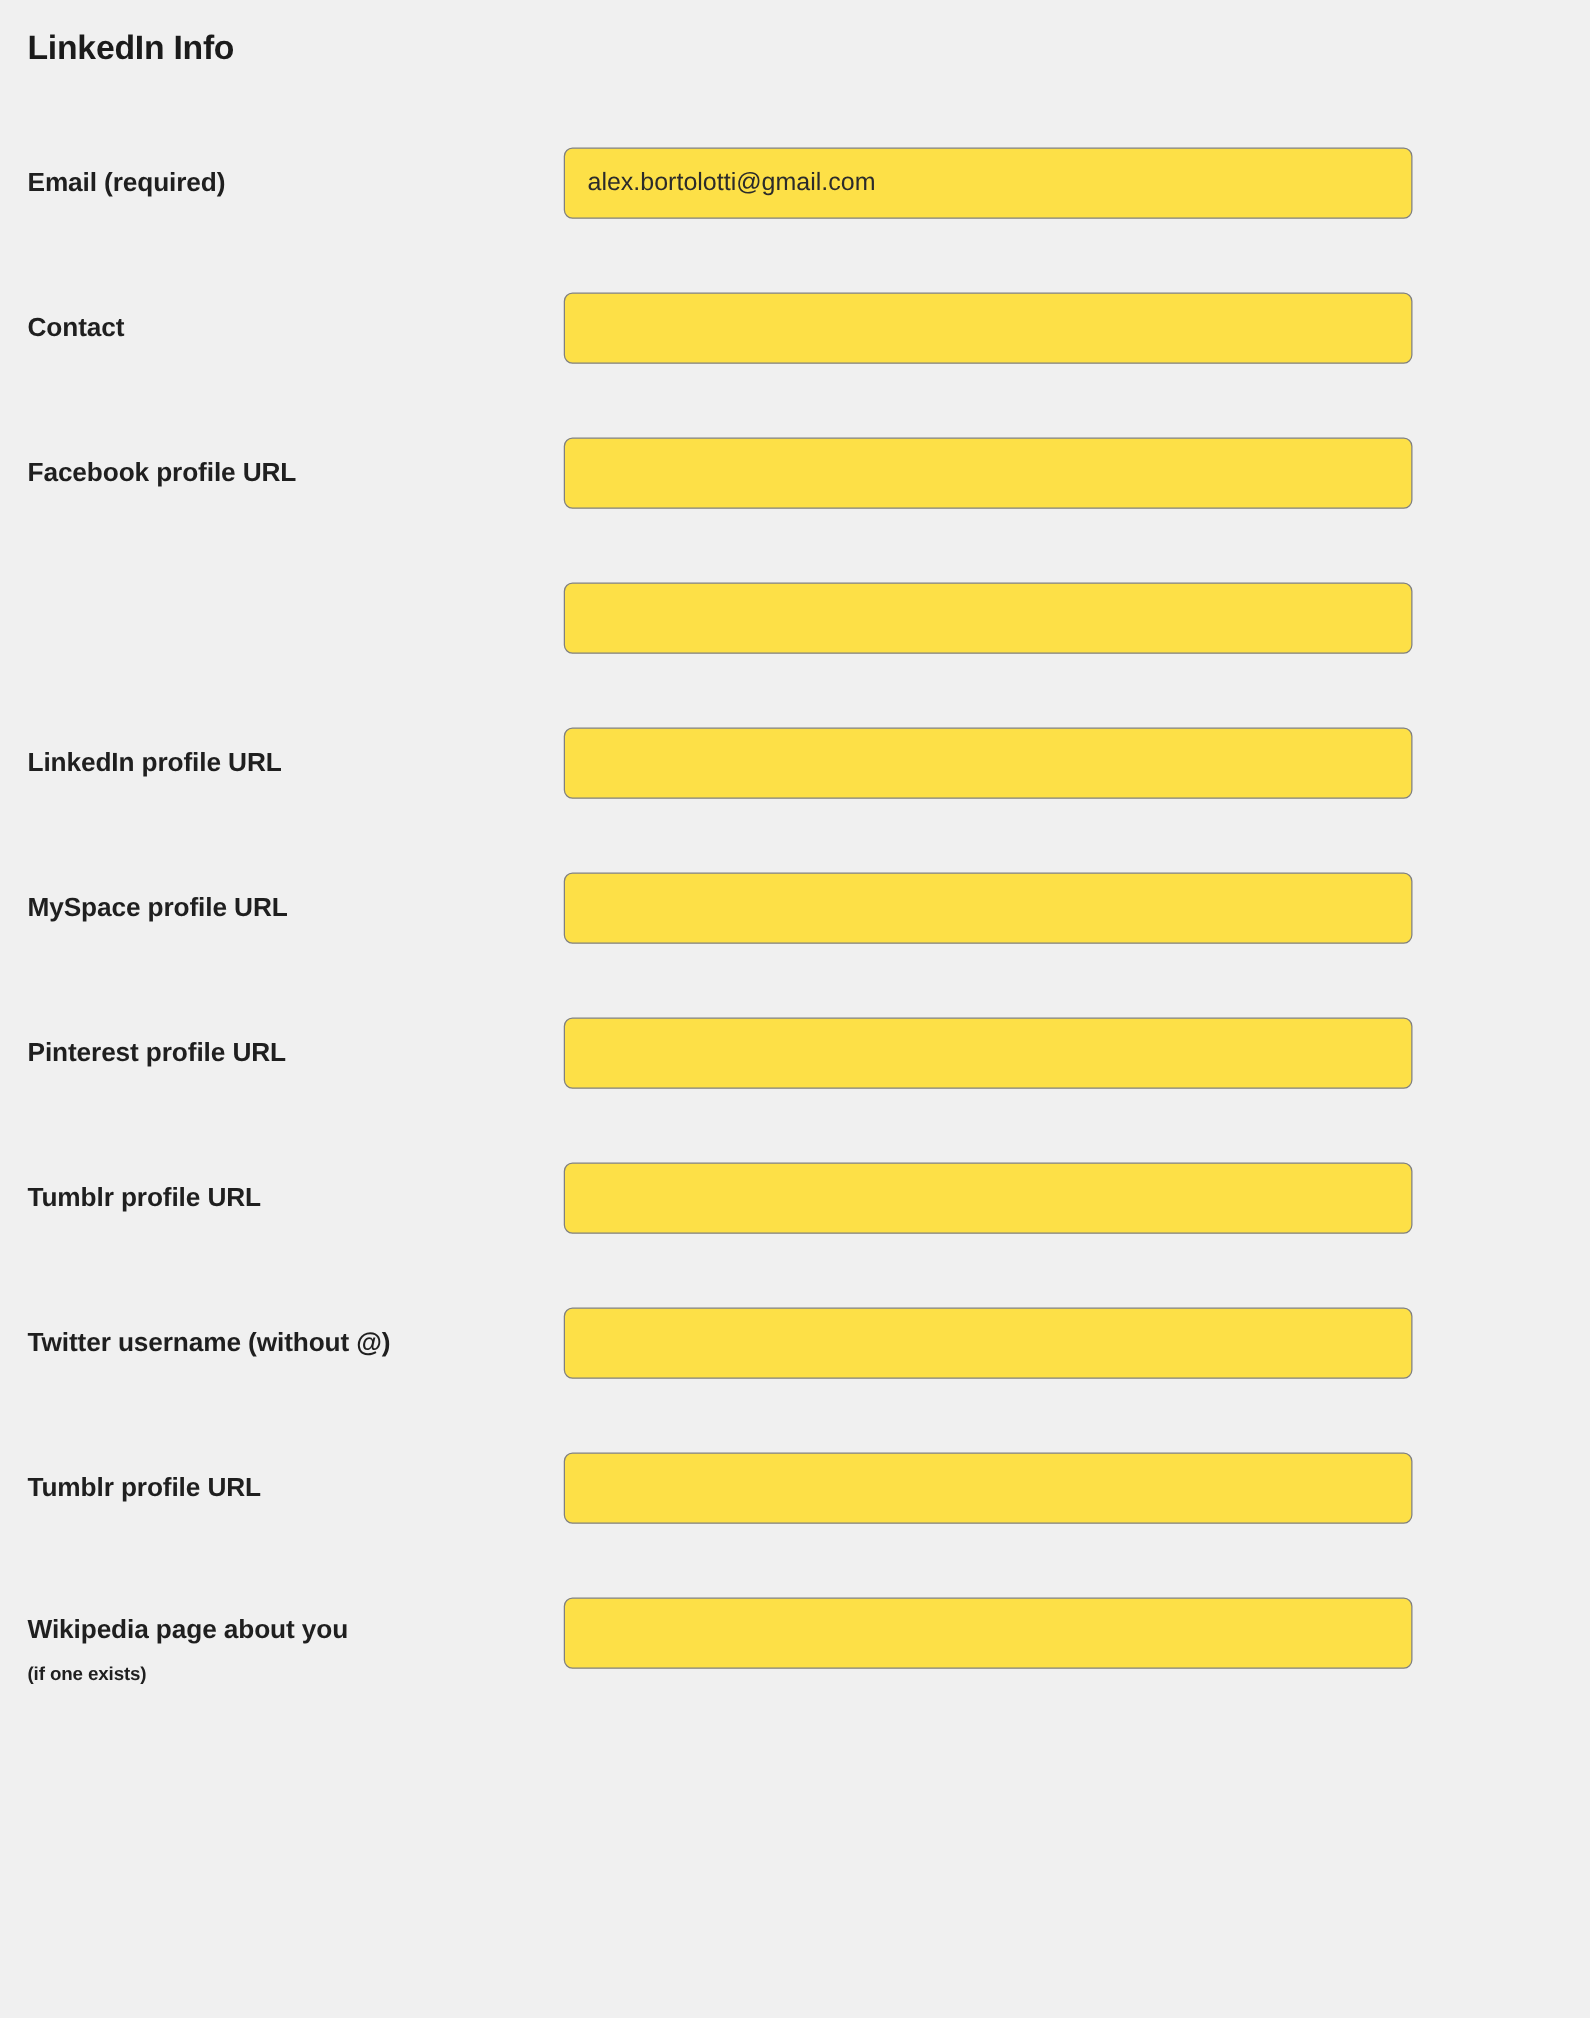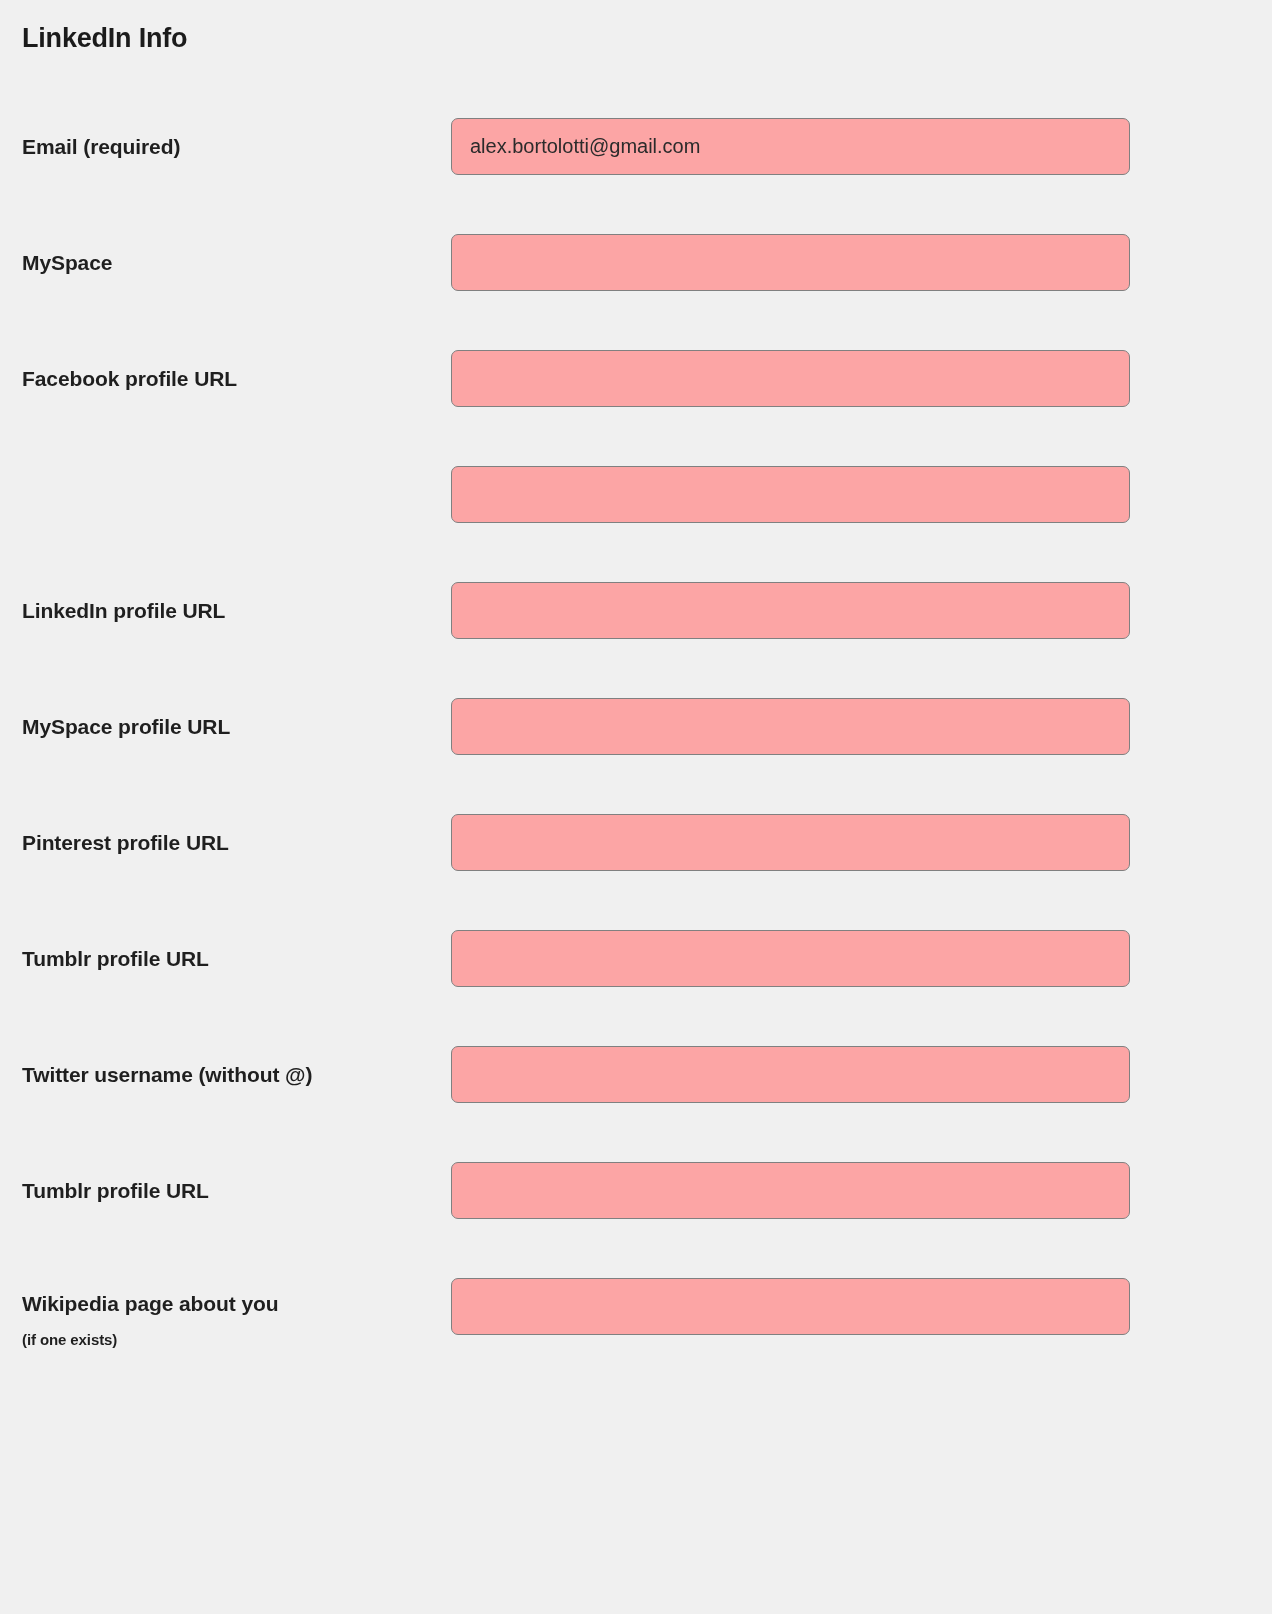--- a/index.html
+++ b/index.html
@@ -68,21 +68,21 @@
     color: #1f1f1f;
   }
 
   .field-input {
     position: absolute;
     left: 451px;
     top: 14px;
     width: 679px;
     height: 57px;
     box-sizing: border-box;
-    background: #fca5a5;
+    background: #fde047;
     border: 1.6px solid #808080;
     border-radius: 7px;
     padding: 0 18px;
     font-family: "Liberation Sans", sans-serif;
     font-size: 20px;
     color: #2b2b2b;
     outline: none;
   }
 
   .field-input::placeholder { color: #9a9a9a; }
@@ -98,21 +98,21 @@
 <div class="page">
 
   <div class="section-title">LinkedIn Info</div>
 
   <div class="form-rows">
       <div class="form-row">
         <label class="field-label"><span>Email (required)</span></label>
         <input type="text" class="field-input" placeholder="" value="alex.bortolotti@gmail.com" style="">
       </div>
       <div class="form-row">
-        <label class="field-label"><span>MySpace</span></label>
+        <label class="field-label"><span>Contact</span></label>
         <input type="text" class="field-input" placeholder="" style="">
       </div>
       <div class="form-row">
         <label class="field-label"><span>Facebook profile URL</span></label>
         <input type="text" class="field-input" placeholder="" style="">
       </div>
       <div class="form-row">
         <input type="text" class="field-input" placeholder="" style="">
       </div>
       <div class="form-row">

